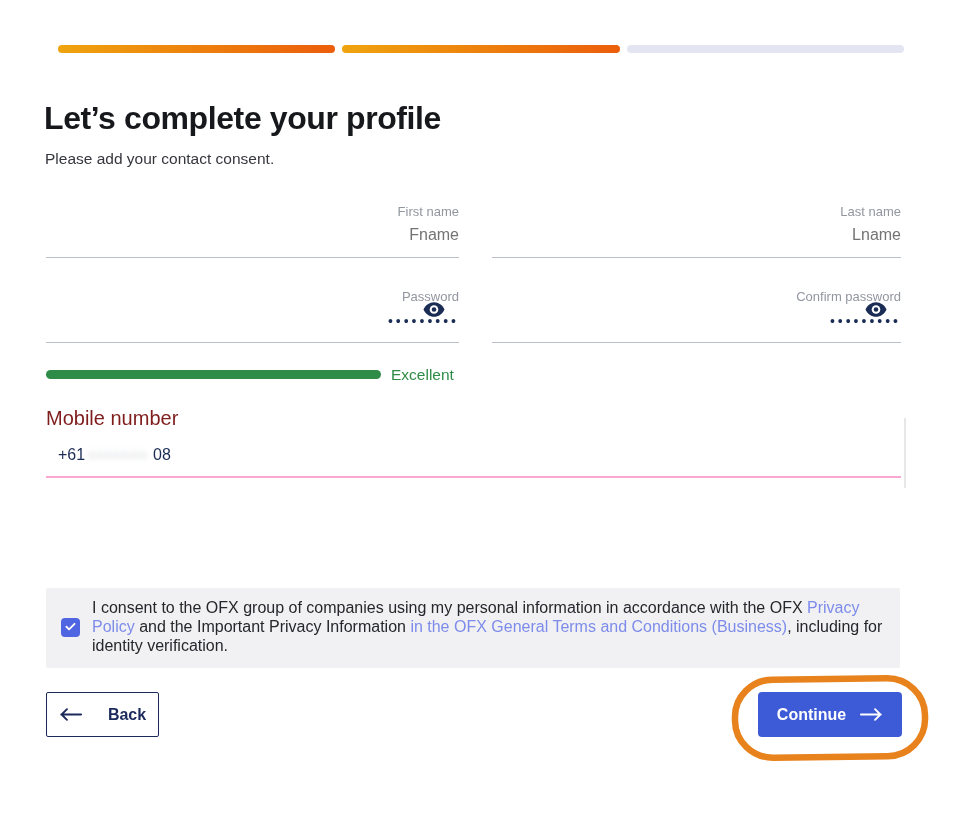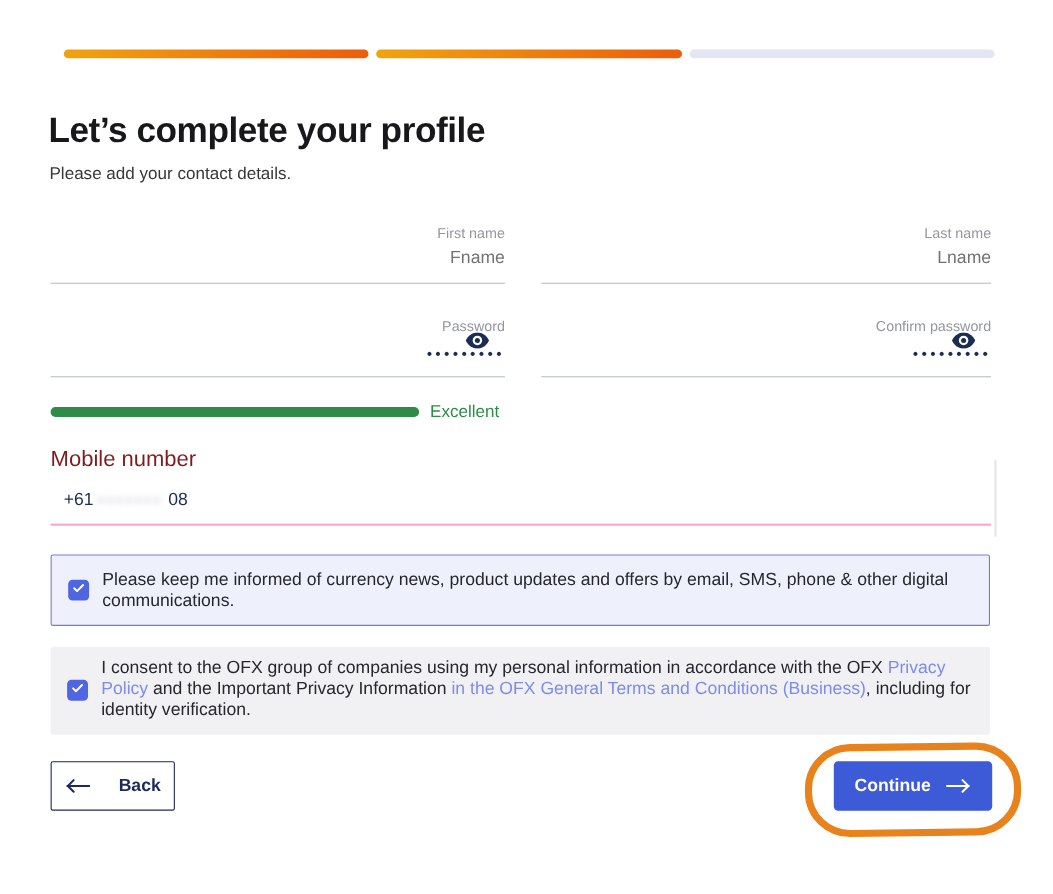--- a/index.html
+++ b/index.html
@@ -63,21 +63,21 @@
 
 <div class="canvas">
 
   <div class="progress">
     <div class="seg done"></div>
     <div class="seg done"></div>
     <div class="seg todo"></div>
   </div>
 
   <div class="heading">Let’s complete your profile</div>
-  <div class="subheading">Please add your contact details.</div>
+  <div class="subheading">Please add your contact consent.</div>
 
   <div class="field" style="left:46px; top:204px; width:413px;">
     <div class="field-label">First name</div>
     <div class="field-value">Fname</div>
   </div>
   <div class="field" style="left:492px; top:204px; width:409px;">
     <div class="field-label">Last name</div>
     <div class="field-value">Lname</div>
   </div>
 
@@ -114,30 +114,20 @@
   <div class="mobile-label">Mobile number</div>
   <div class="mobile-field">
     <div class="mobile-value">
       <span>+61</span>
       <span class="mobile-redacted">•••••••</span>
       <span>08</span>
     </div>
   </div>
   <div class="scroll-hint"></div>
 
-  <div class="consent consent-1">
-    <div class="checkbox">
-      <span>
-        <svg viewBox="0 0 24 24" width="13" height="13">
-          <path d="M4.5 12.5l4.8 4.8L19.5 7" stroke="#ffffff" stroke-width="3.4" fill="none" stroke-linecap="round" stroke-linejoin="round"></path>
-        </svg>
-      </span>
-    </div>
-    <div class="consent-text">Please keep me informed of currency news, product updates and offers by email, SMS, phone &amp; other digital communications.</div>
-  </div>
 
   <div class="consent consent-2">
     <div class="checkbox">
       <span>
         <svg viewBox="0 0 24 24" width="13" height="13">
           <path d="M4.5 12.5l4.8 4.8L19.5 7" stroke="#ffffff" stroke-width="3.4" fill="none" stroke-linecap="round" stroke-linejoin="round"></path>
         </svg>
       </span>
     </div>
     <div class="consent-text">

